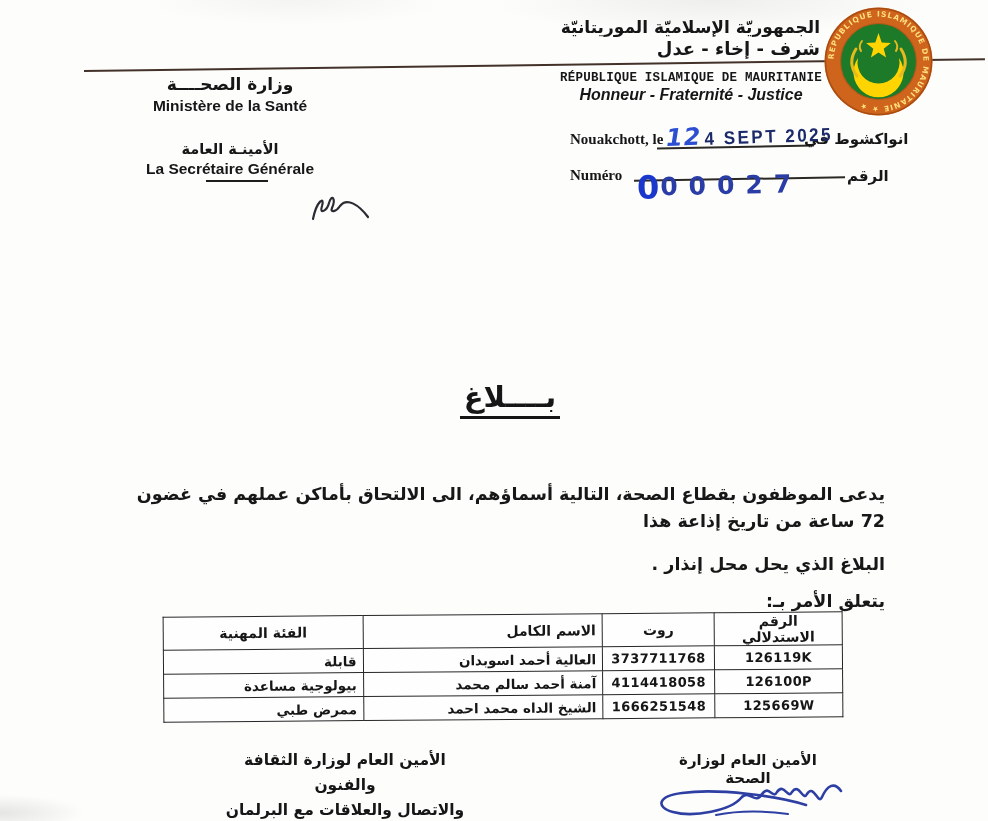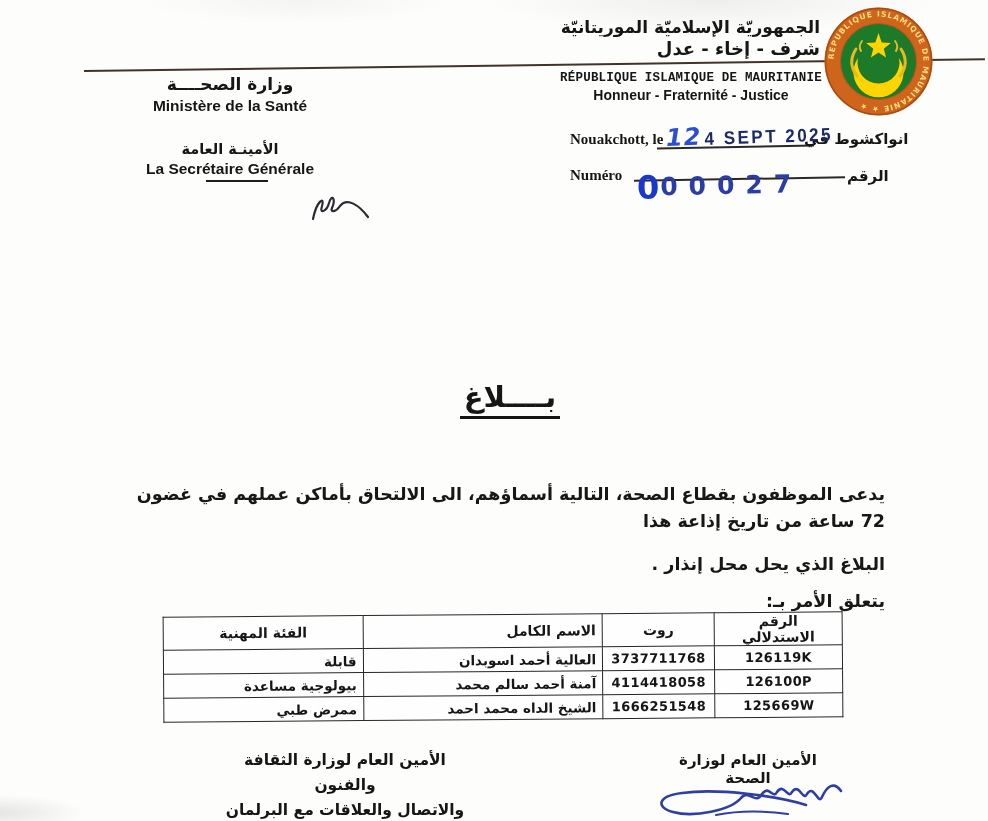--- a/index.html
+++ b/index.html
@@ -24,21 +24,21 @@
   .lh-left .fr1{font-size:15.5px;font-weight:700;line-height:21px;font-family:"Liberation Sans",sans-serif;}
   .lh-left .ar2{font-size:14.5px;font-weight:700;line-height:19px;margin-top:24px;}
   .lh-left .fr2{font-size:15.5px;font-weight:700;line-height:20px;font-family:"Liberation Sans",sans-serif;}
   .sec-underline{width:62px;height:0;border-bottom:2.2px solid #1d1d1d;margin:1px auto 0;transform:translateX(7px);}
   .paraph{left:305px;top:190px;width:70px;height:38px;}
   .lh-right{left:560px;top:15px;width:260px;text-align:right;z-index:2;}
   .lh-right .rar{font-size:17px;font-weight:700;line-height:25px;}
   .lh-right .mar{font-size:18px;font-weight:700;line-height:17px;}
   .lh-right-fr{left:560px;top:71px;width:262px;text-align:center;z-index:2;}
   .lh-right-fr .rfr{font-family:Liberation Mono, monospace;font-size:12.5px;font-weight:700;line-height:15px;letter-spacing:.2px;}
-  .lh-right-fr .mfr{font-family:"Liberation Sans",sans-serif;font-size:14px;font-weight:700;line-height:14px;margin-top:2px;}
+  .lh-right-fr .mfr{font-family:"Liberation Sans",sans-serif;font-size:16px;font-weight:700;line-height:14px;margin-top:2px;font-style:italic;}
   .seal{left:822px;top:5px;width:113px;height:113px;z-index:3;}
   
   .serifb{font-family:"Liberation Serif",serif;font-weight:700;}
   .place-fr{left:570px;top:131px;font-size:15px;}
   .date-rule{left:657px;top:146px;width:157px;height:2px;background:#2c2824;transform:rotate(-1.1deg);}
   .date-stamp-wrap{left:666px;top:121px;white-space:nowrap;transform:rotate(-2deg);z-index:2;}
   .hand12{font-size:24px;font-weight:700;font-style:italic;color:#2b4fd0;letter-spacing:1px;}
   .stamp-date{font-family:"Liberation Sans",sans-serif;font-size:17px;font-weight:700;color:#1d2a6a;
     letter-spacing:2.5px;margin-left:3px;display:inline-block;transform:scaleY(1.08);}
   .place-ar{left:804px;top:130px;font-size:15px;font-weight:700;}

